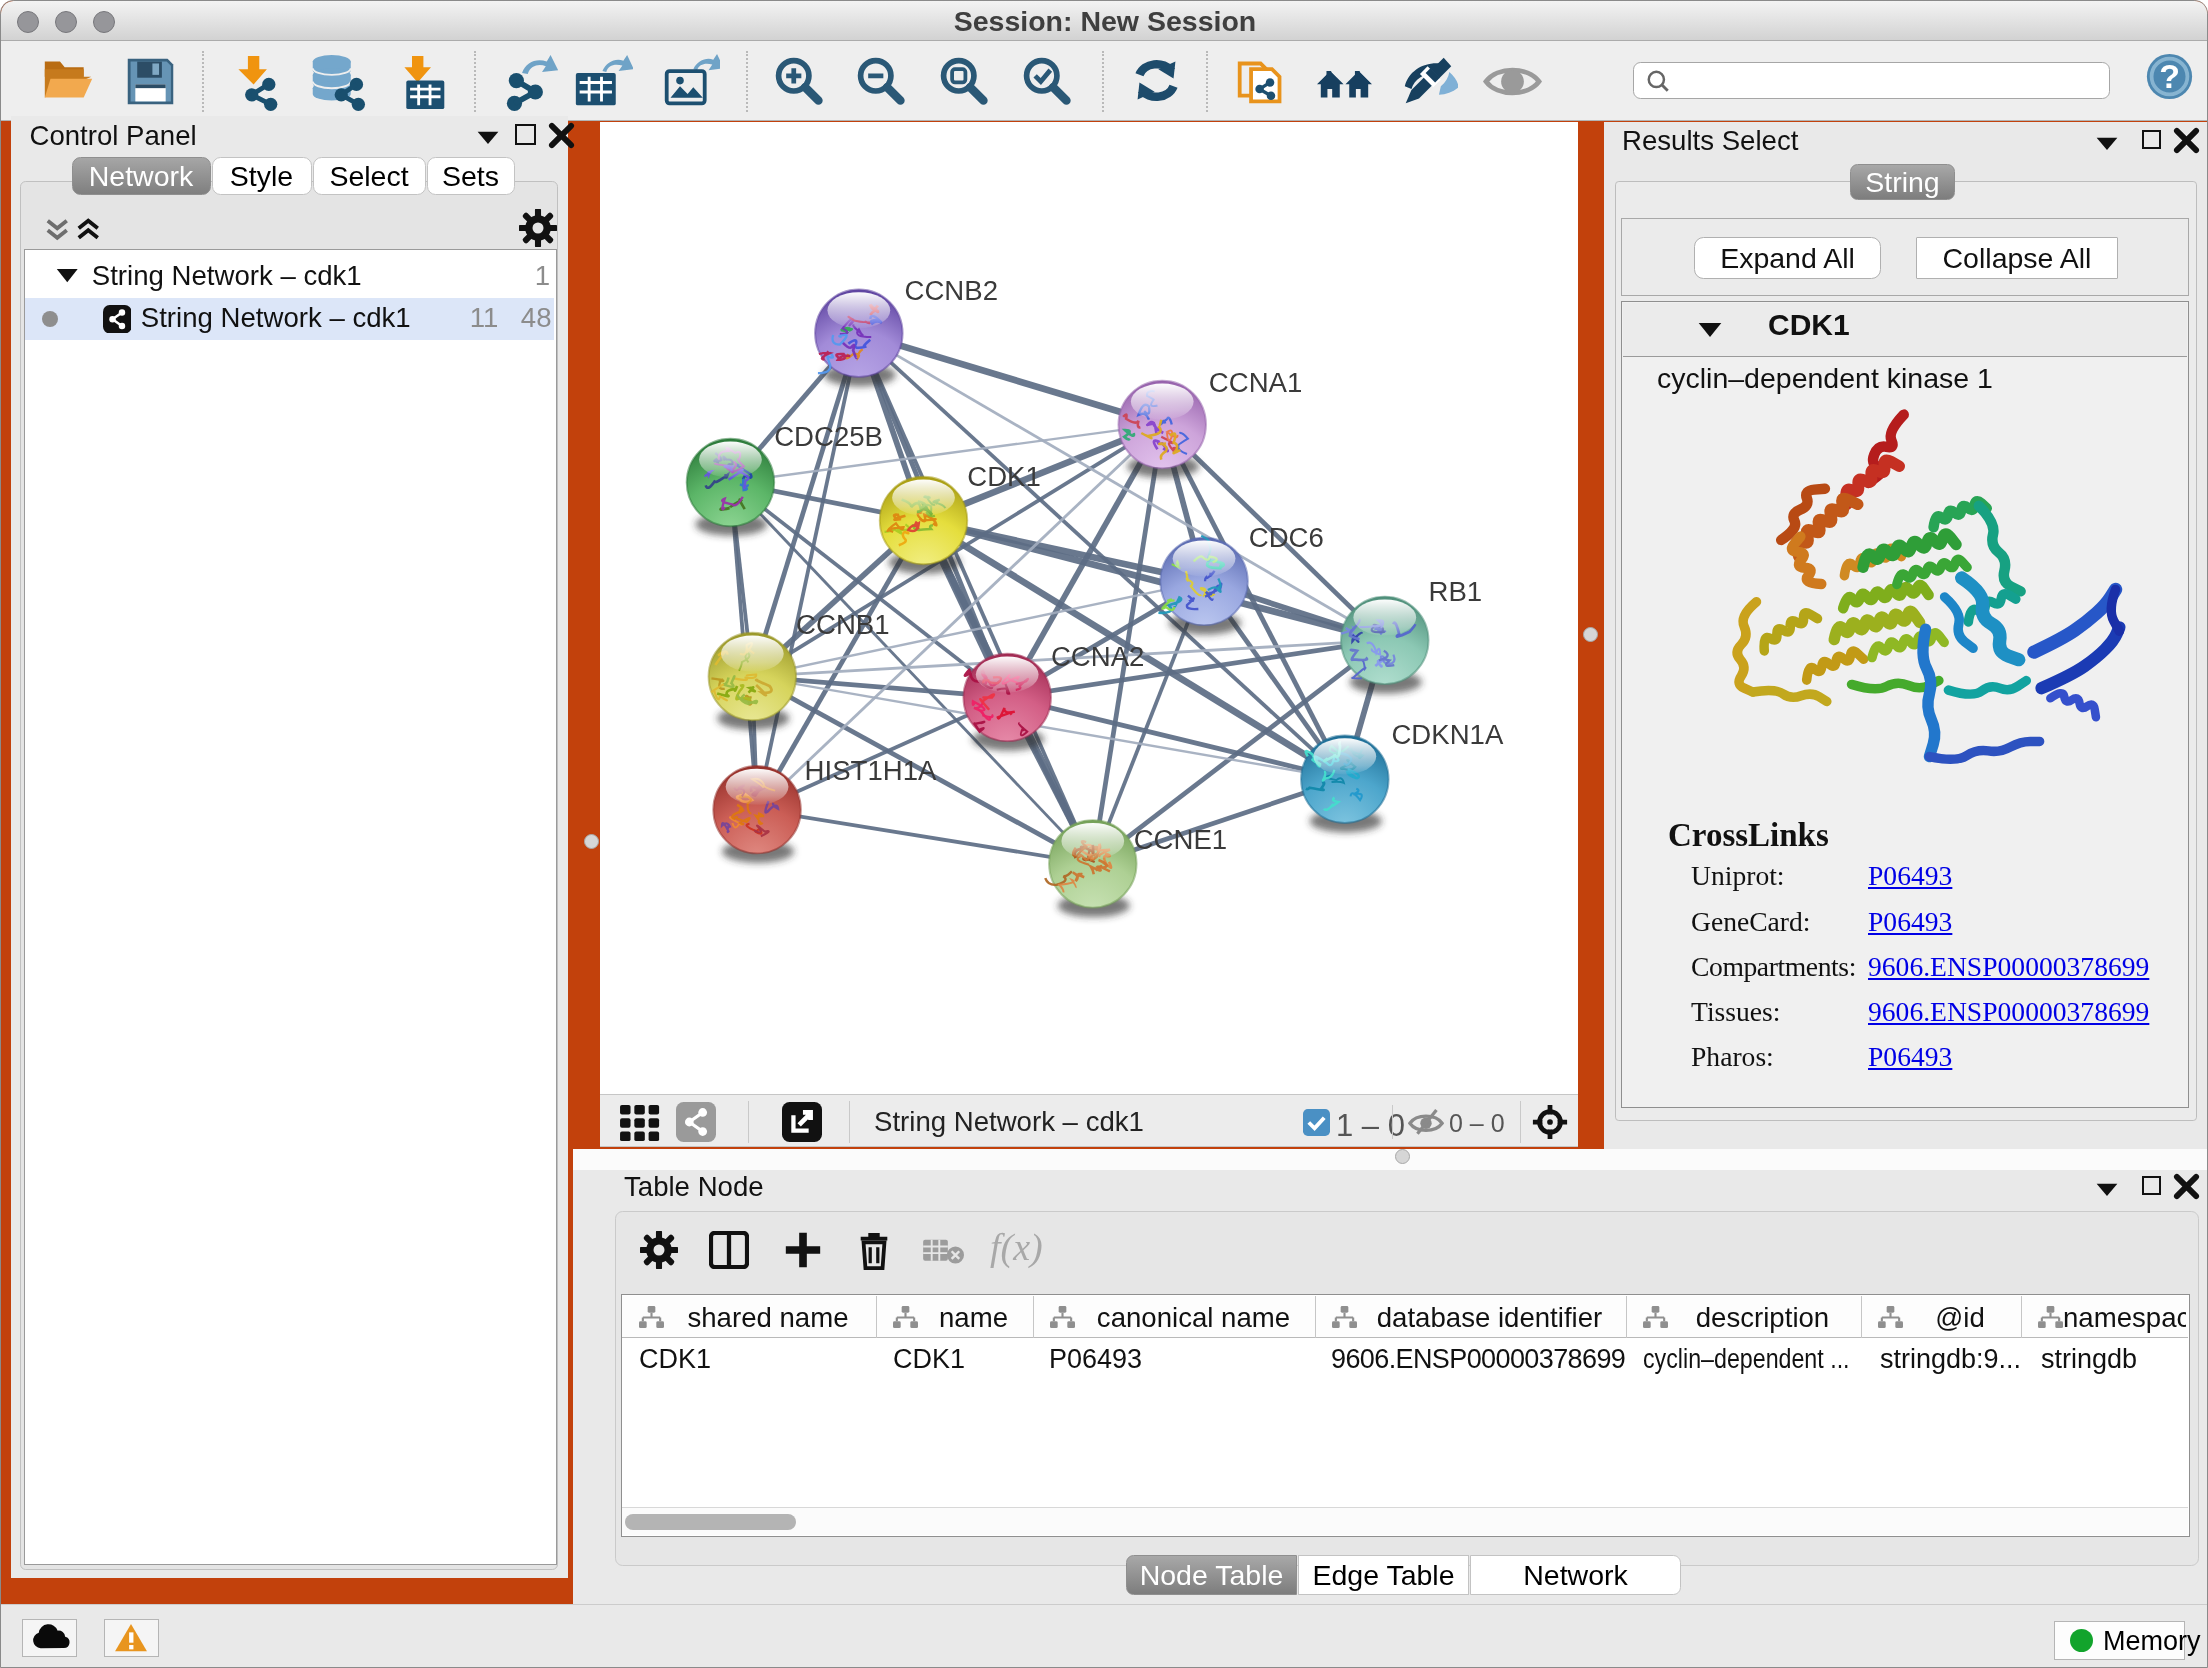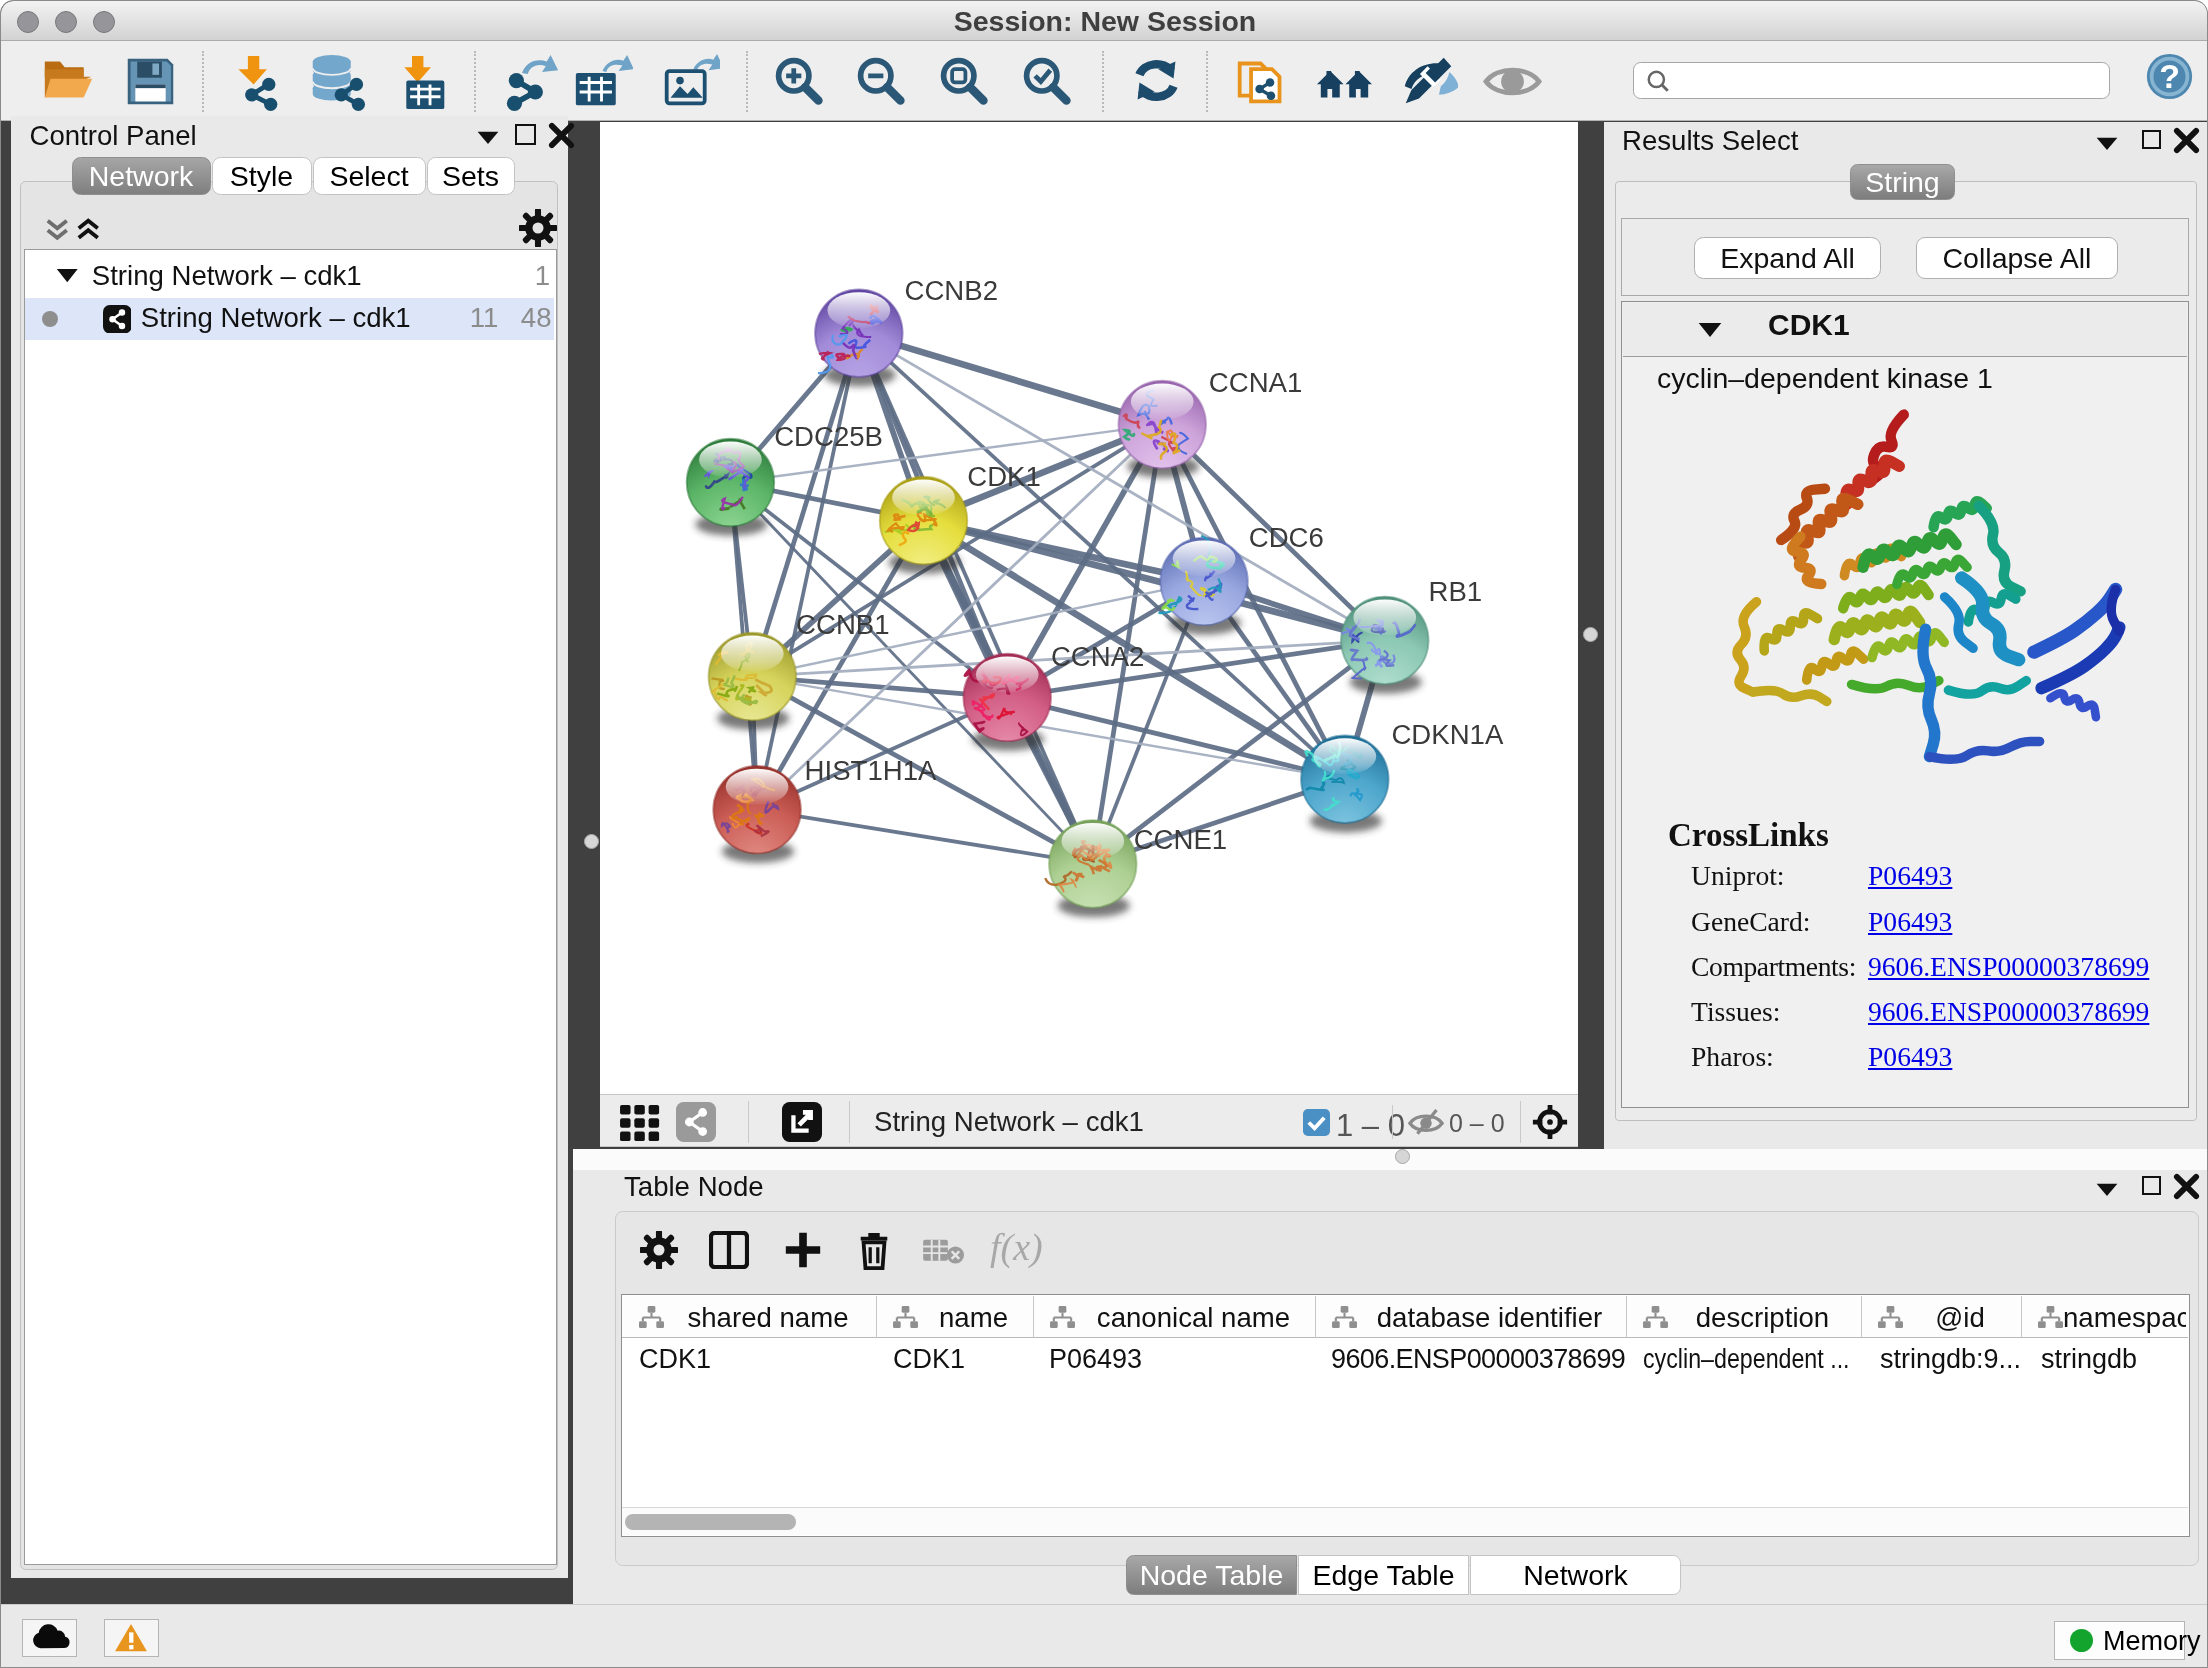--- a/index.html
+++ b/index.html
@@ -1,17 +1,17 @@
 <!DOCTYPE html>
 <html style="font-size:15px"><head>
 <meta charset="utf-8">
 <style>
 * { margin:0; padding:0; box-sizing:border-box; }
 html,body { width:2208px; height:1668px; font-family:"Liberation Sans", sans-serif; background:#e9e9e9; overflow:hidden; }
-html,body{background:#ffffff;} #win { position:absolute; left:0; top:0; width:2208px; height:1668px; background:#404040; border:1px solid #8a8a8a; border-radius:13.3px 13.3px 0 0; overflow:hidden; box-sizing:border-box;}
+html,body{background:#ffffff;} #win { position:absolute; left:0; top:0; width:2208px; height:1668px; background:#c2410c; border:1px solid #8a8a8a; border-radius:13.3px 13.3px 0 0; overflow:hidden; box-sizing:border-box;}
 #titlebar { position:absolute; left:0; top:0; width:2208px; height:40px; background:linear-gradient(#f3f3f3,#d2d2d2); border-bottom:1px solid #ababab; border-radius:12.4px 12.4px 0 0; }
 .tl { position:absolute; top:9.5px; width:22px; height:22px; border-radius:50%; background:#96969a; border:1.9px solid #77777b; box-sizing:border-box; }
 #title { position:absolute; top:3.8px; left:0; width:2208px; text-align:center; font-size:28.5px; font-weight:600; color:#3f3f3f; }
 #toolbar { position:absolute; left:0; top:40px; width:2208px; height:80px; background:#eeeeee; border-bottom:1px solid #b3b3b3; }
 .tsep { position:absolute; top:9.5px; height:61px; width:0; border-left:2.9px dotted #b9b9b9; }
 .ticon { position:absolute; top:13.3px; }
 #searchbox { position:absolute; left:1632px; top:21px; width:477px; height:37px; background:#ffffff; border:1.9px solid #a6a6a6; border-radius:7.6px; }
 
 #cpanel { position:absolute; left:9.5px; top:115px; width:557px; height:1462px; background:#e9e9e9; }
 #cpanel-hdr { position:absolute; left:19px; top:3.8px; font-size:27.6px; color:#111; }
@@ -636,21 +636,21 @@
         <path d="M6 5 h22 l-11 13 z" fill="#111"></path>
       </svg>
  <div style="position:absolute;left:538px;top:7.6px;width:19px;height:19px;border:2.9px solid #111"></div>
  <svg style="position:absolute;left:569px;top:4.8px" width="27" height="27" viewBox="0 0 28 28">
         <path d="M4 4 L24 24 M24 4 L4 24" stroke="#111" stroke-width="6" stroke-linecap="round"></path>
       </svg>
  <div style="position:absolute;left:10.5px;top:59px;width:582px;height:940px;background:#ebebeb;border:1.9px solid #bdbdbd;border-radius:3.8px"></div>
  <div style="position:absolute;left:246px;top:42px;width:105px;height:36px;background:linear-gradient(#a8a8a8,#7d7d7d);border:1px solid #8f8f8f;border-radius:7.6px;color:#fff;font-size:28.5px;text-align:center;line-height:35px">String</div>
  <div style="position:absolute;left:17px;top:96px;width:568px;height:78px;background:#ebebeb;border:1.9px solid #a8a8a8"></div>
  <div style="position:absolute;left:90px;top:115px;width:187px;height:42px;background:#ffffff;border:1px solid #b0b0b0;border-radius:9.5px;font-size:28.5px;text-align:center;line-height:40px;color:#111">Expand All</div>
- <div style="position:absolute;left:312px;top:115px;width:202px;height:42px;background:#ffffff;border:1px solid #b0b0b0;border-radius:9px;font-size:28.5px;text-align:center;line-height:40px;color:#111">Collapse All</div>
+ <div style="position:absolute;left:312px;top:115px;width:202px;height:42px;background:#ffffff;border:1px solid #b0b0b0;border-radius:1px;font-size:28.5px;text-align:center;line-height:40px;color:#111">Collapse All</div>
  <div style="position:absolute;left:17px;top:179px;width:568px;height:807px;background:#f0f0f0;border:1.9px solid #8f8f8f"></div>
  <div style="position:absolute;left:19px;top:181px;width:564px;height:54px;background:#ebebeb;border-bottom:1.9px solid #9a9a9a"></div>
  <svg style="position:absolute;left:90px;top:197px" width="32" height="23" viewBox="0 0 34 24">
         <path d="M5 4 h24 l-12 15 z" fill="#111"></path>
       </svg>
  <span style="position:absolute;left:164px;top:186px;font-size:30px;font-weight:bold;color:#111">CDK1</span>
  <span style="position:absolute;left:53px;top:240px;font-size:28.5px;color:#111">cyclin–dependent kinase 1</span>
  <svg style="position:absolute;left:95px;top:285px" width="438" height="361" viewBox="0 0 460 380">
         <path d="M215.0 8.0 Q198.0 26.0 202.0 35.0 Q206.0 44.0 197.0 42.0 Q188.0 40.0 184.0 50.0 Q180.0 60.0 188.0 63.0 Q196.0 66.0 187.0 73.0 L178.0 80.0" fill="none" stroke="#b51d1d" stroke-width="11" stroke-linecap="round"></path>
         <path d="M155.3 102.3 Q151.6 82.7 160.3 87.5 Q169.0 92.3 167.2 82.5 Q165.3 72.7 174.1 77.5 Q182.8 82.3 180.9 72.5 Q179.1 62.7 187.8 67.5 Q196.5 72.3 194.7 62.5 Q192.8 52.7 201.6 57.5 L210.3 62.3" fill="none" stroke="#c53022" stroke-width="12" stroke-linecap="round"></path>

